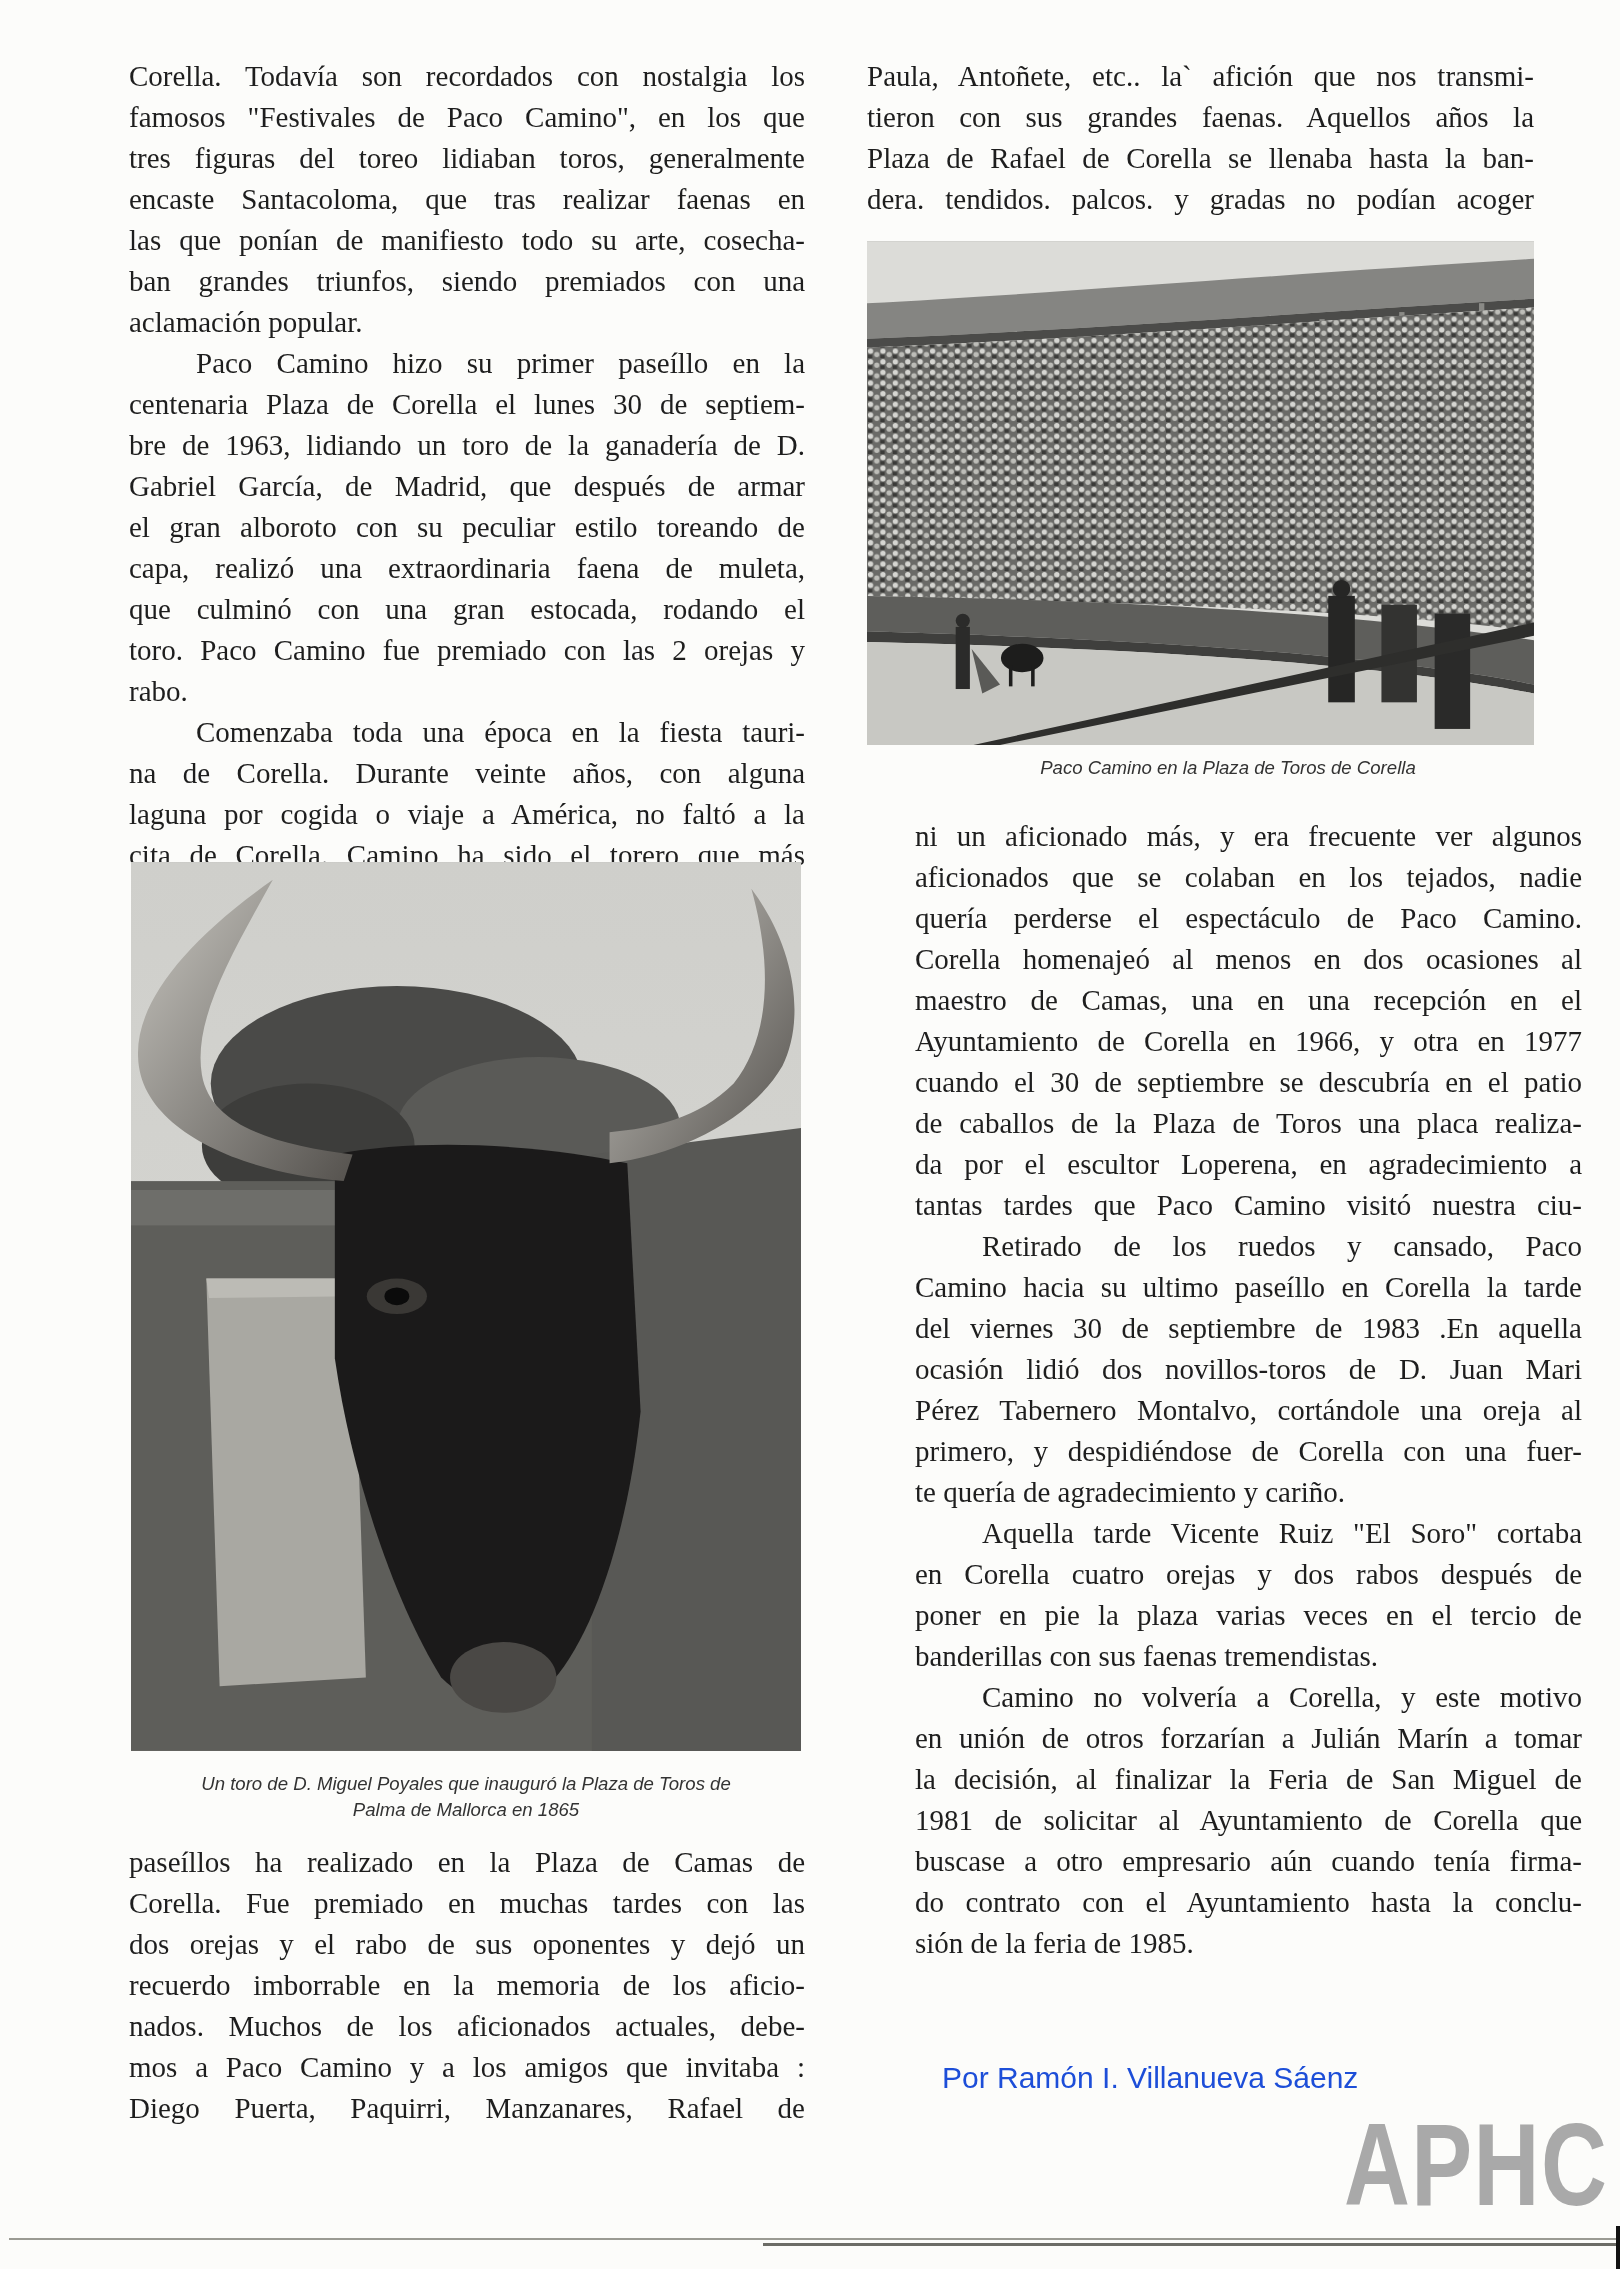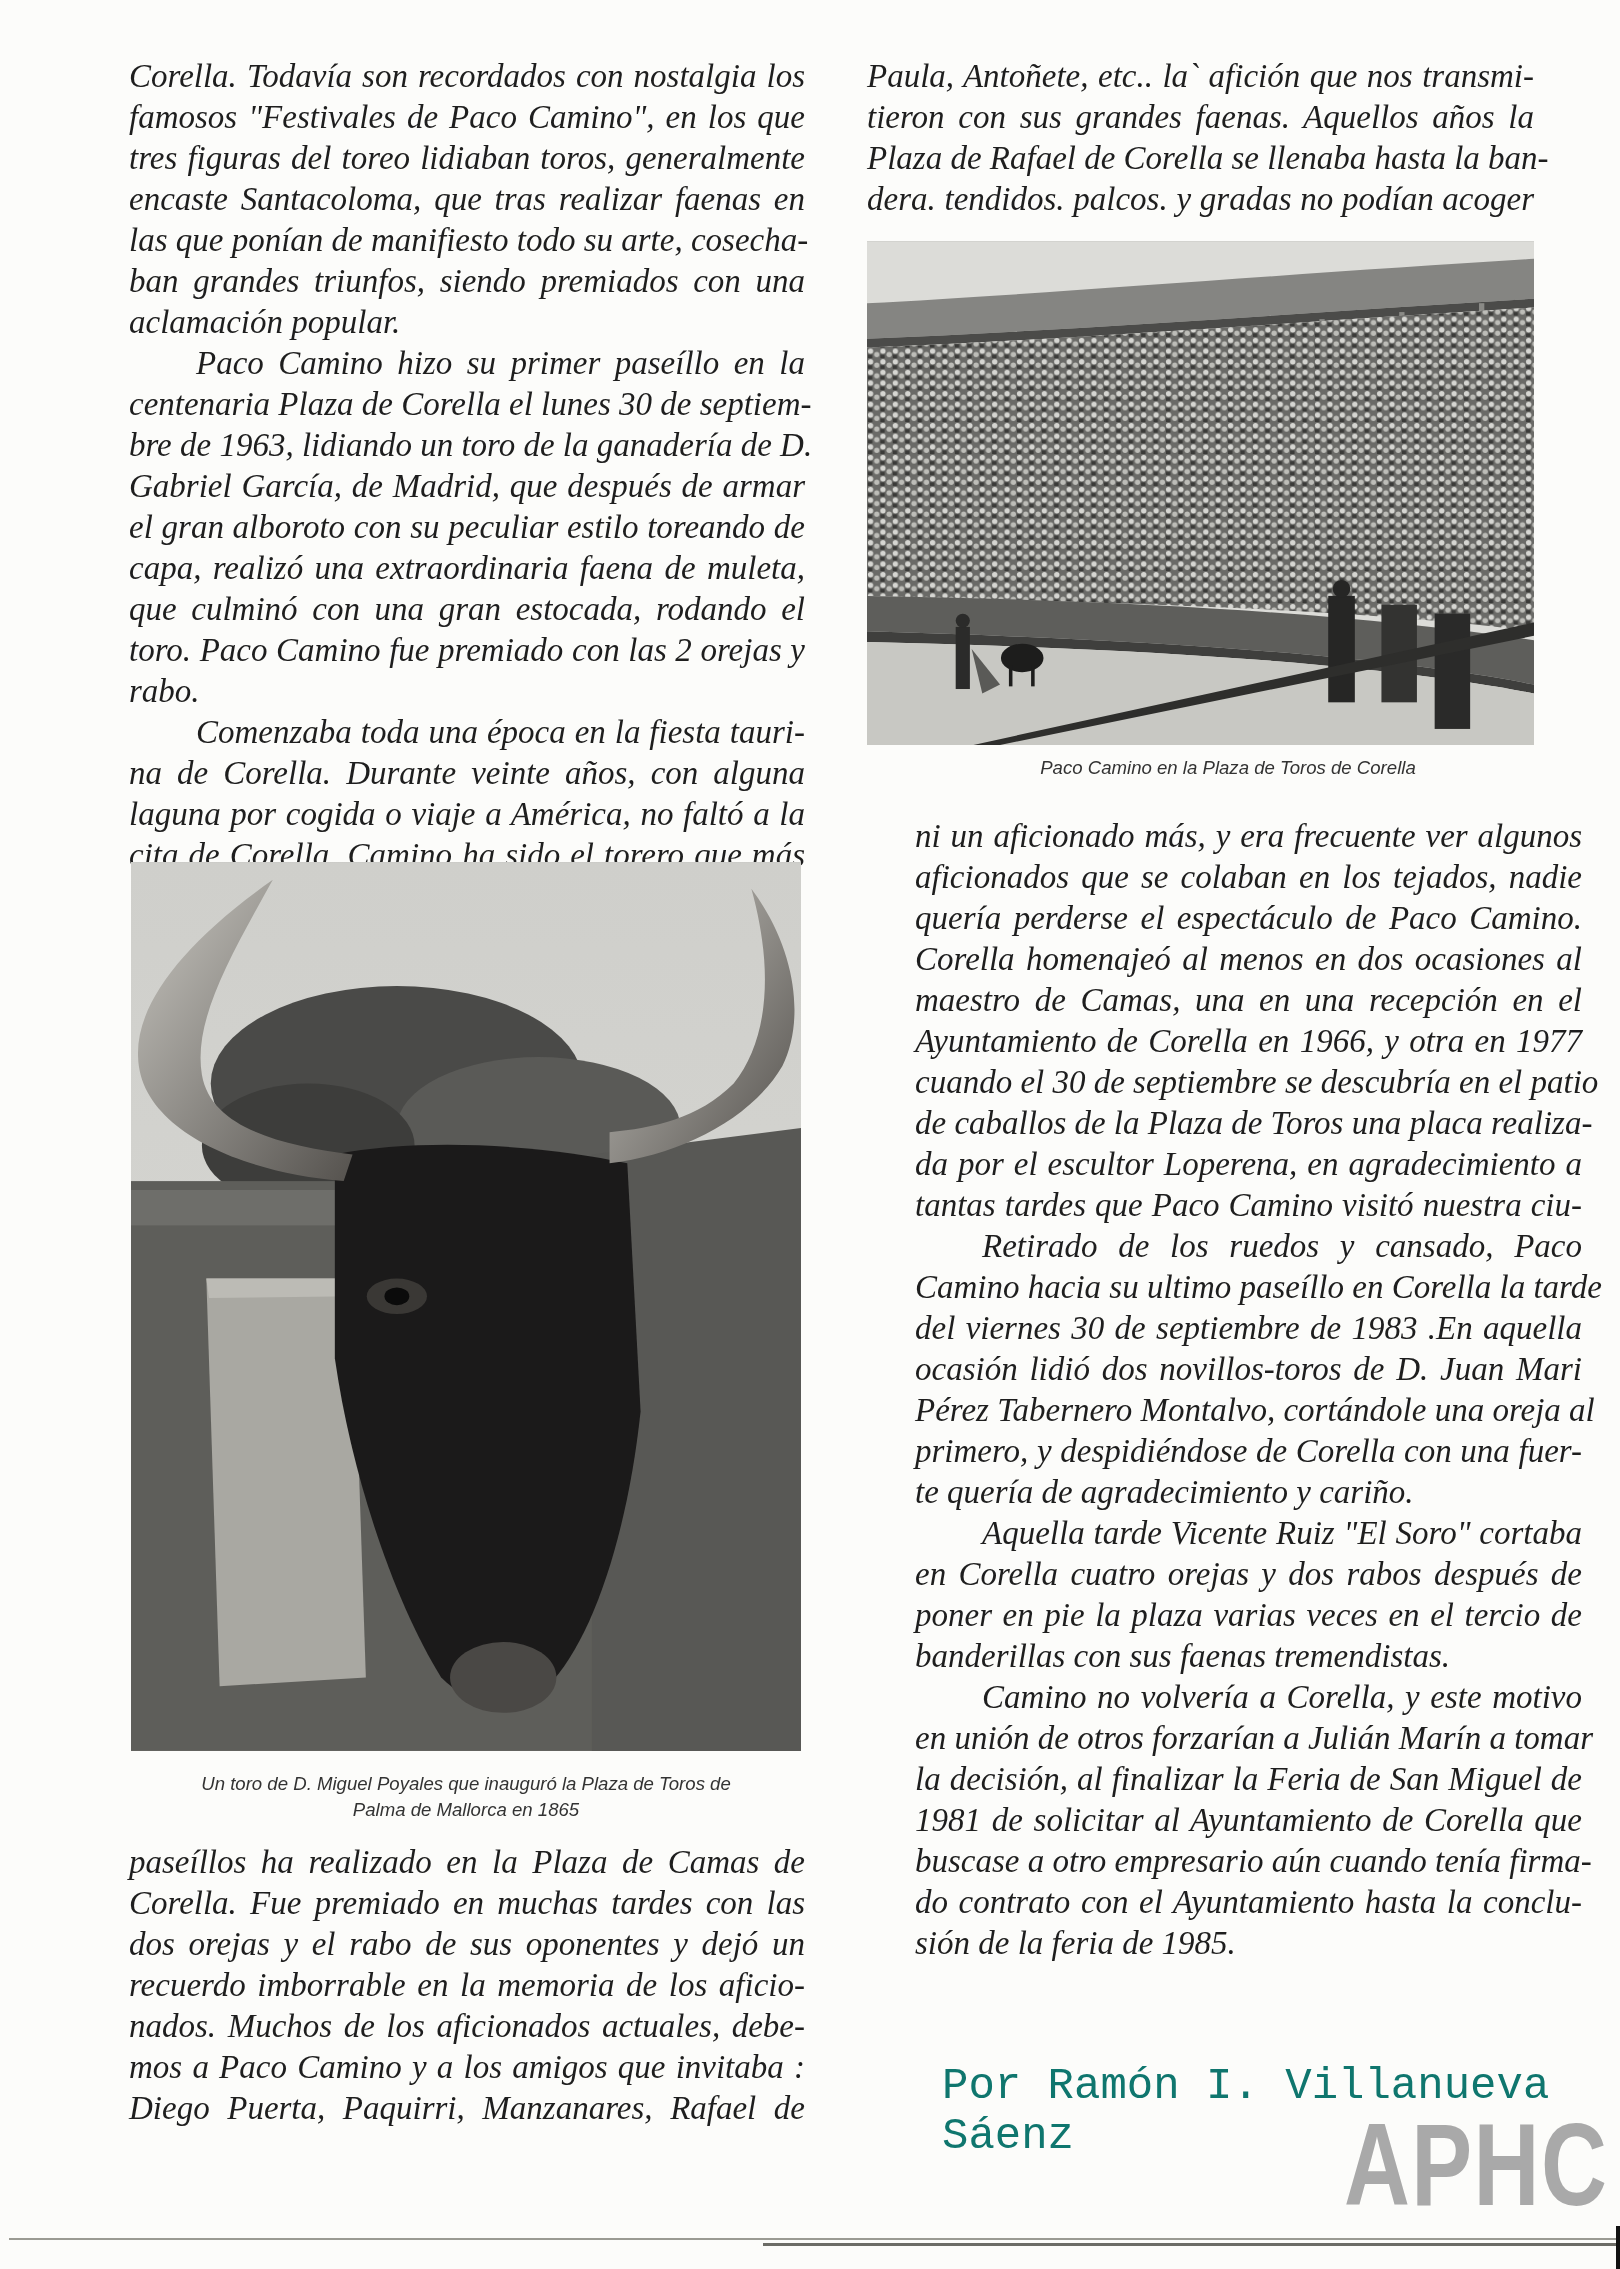--- a/index.html
+++ b/index.html
@@ -2,34 +2,34 @@
 <html style="font-size:14px"><head>
 <meta charset="utf-8">
 <style>
   html, body { margin: 0; padding: 0; }
   body {
     width: 1621px; height: 2270px; position: relative; overflow: hidden;
     background: #fcfcfa;
     font-family: "Liberation Serif", serif;
     color: #1e1e1e;
   }
-  .col { position: absolute; font-size: 33px; line-height: 41px; font-style: italic; }
+  .col { position: absolute; font-size: 29px; line-height: 41px; }
   .col p { margin: 0; text-align: justify; text-align-last: left; }
   .col p .ln { display: block; text-align: justify; text-align-last: justify; white-space: nowrap; }
   .col p .ln.last { text-align-last: left; }
   .ln { display: block; }
 
   .photo { position: absolute; overflow: hidden; background: #888; }
   .caption {
     position: absolute; font-family: "Liberation Sans", sans-serif; font-style: italic;
     font-size: 18.6px; line-height: 26px; color: #333; text-align: center;
   }
   .byline {
-    position: absolute; font-family: Liberation Mono, monospace;
-    font-size: 44px; color: #0f766e;
+    position: absolute; font-family: Liberation Sans, sans-serif;
+    font-size: 30px; color: #1d4ed8;
   }
   .logo {
     position: absolute; font-family: "Liberation Sans", sans-serif; font-weight: bold;
     font-size: 117px; color: #a9a9a9; letter-spacing: 1.8px; transform: scaleX(0.78); transform-origin: left top;
     line-height: 1;
   }
   .rule { position: absolute; left: 8.9px; width: 1612px; height: 1.8px; background: #9a9a92; }
   .rule.thick { height: 2.7px; background: #6c6c66; }
   .edge-dark { position: absolute; right: 0; top: 2226px; width: 5.3px; height: 44px; background: #111; }
 </style>

